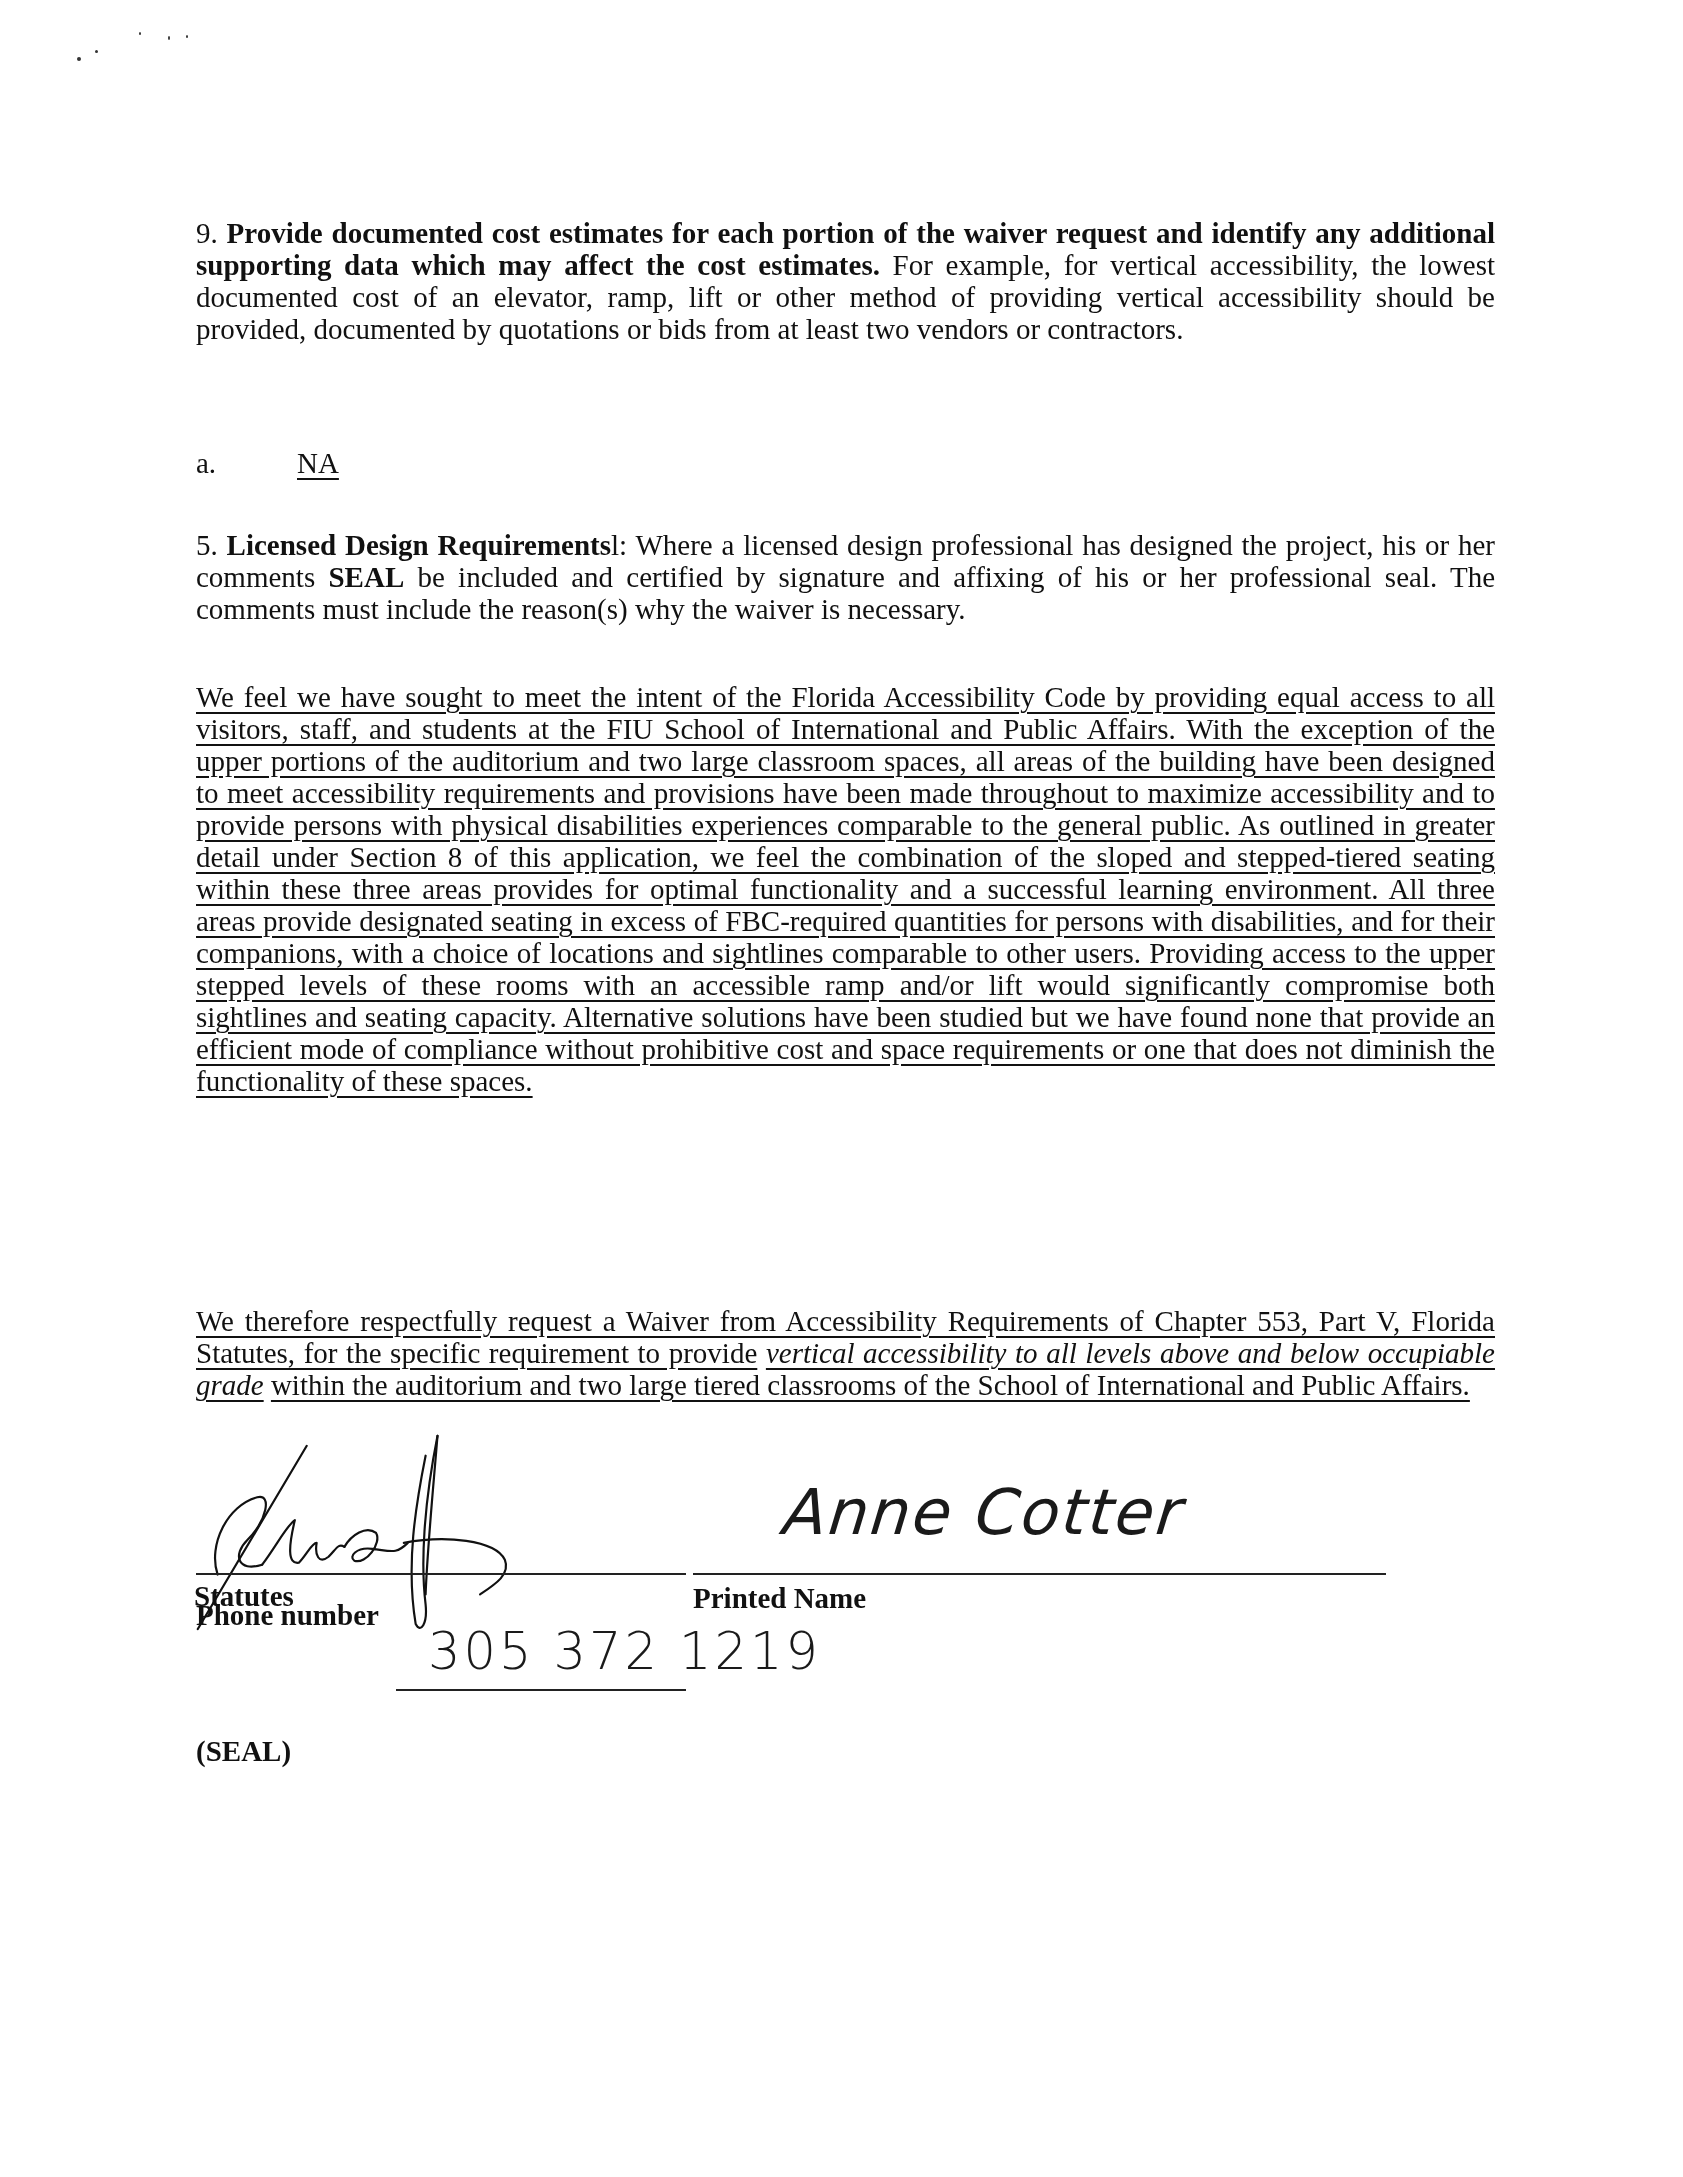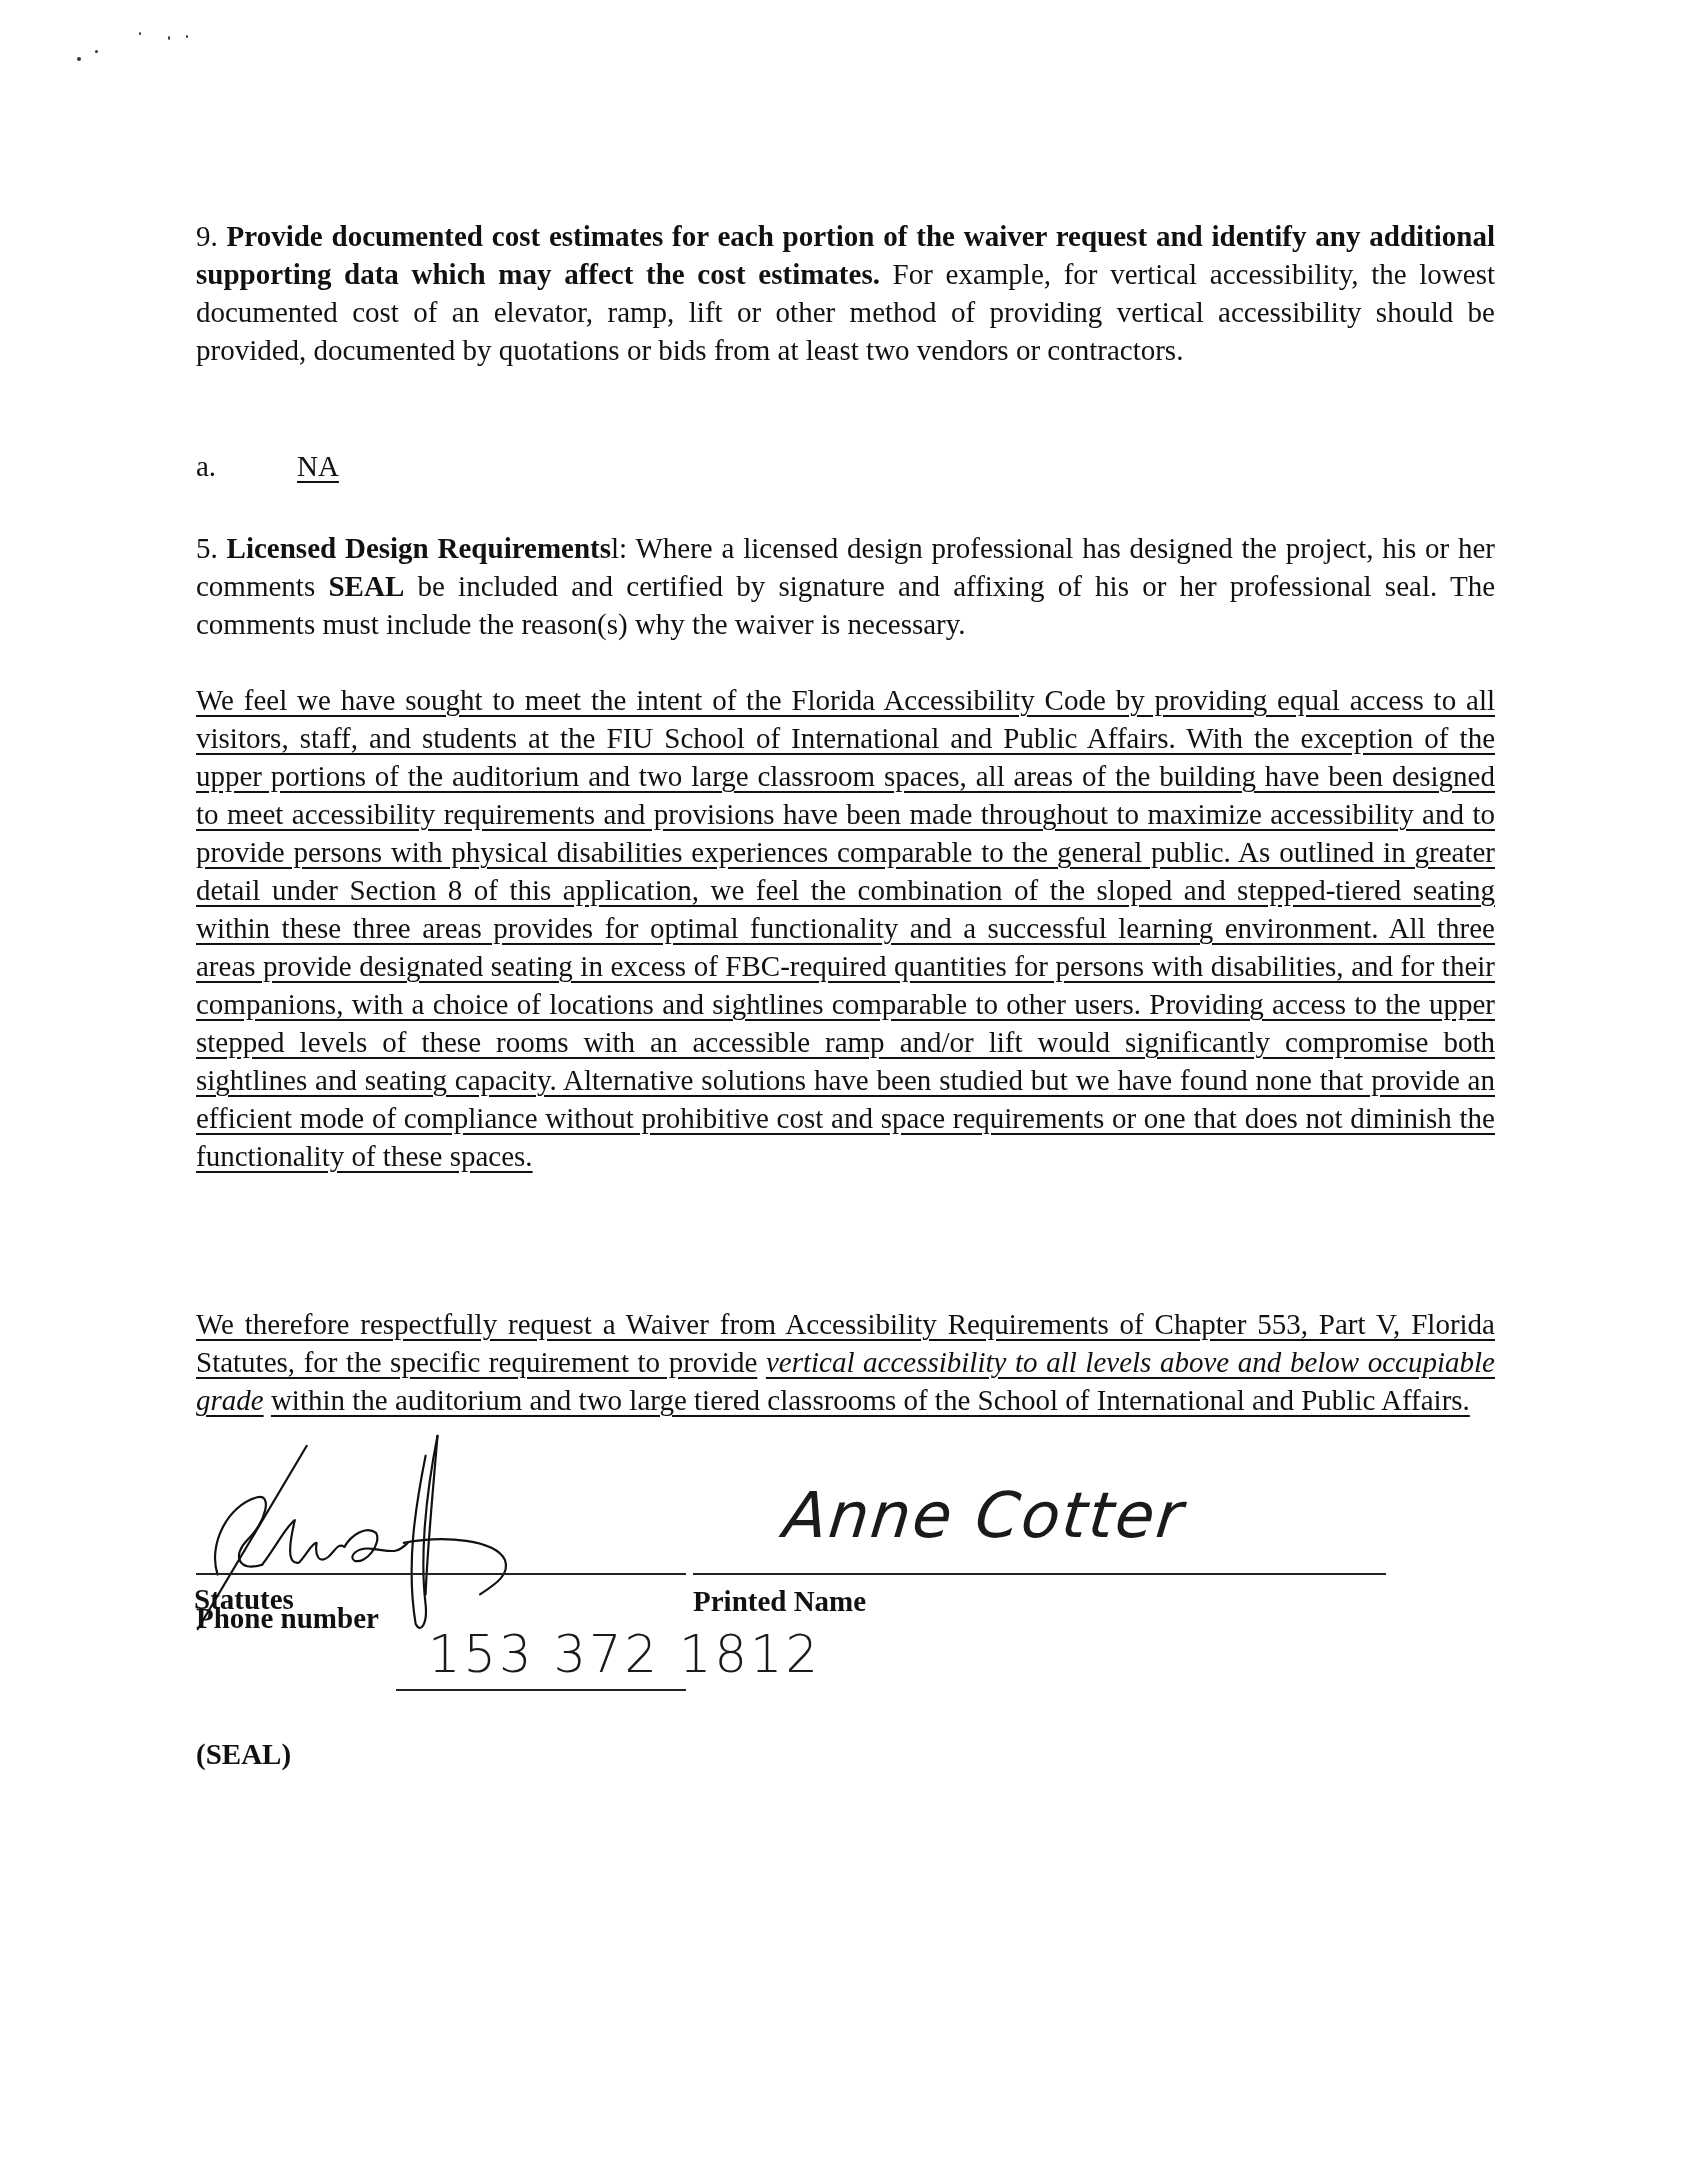--- a/index.html
+++ b/index.html
@@ -1,20 +1,20 @@
 <!DOCTYPE html>
 <html><head>
 <meta charset="utf-8">
 <style>
   html, body { margin: 0; padding: 0; background: #ffffff; }
   body { width: 1683px; height: 2177px; position: relative; overflow: hidden; color: #111; }
   .page {
     position: absolute; left: 0; top: 0; width: 1473px; height: 2177px;
     font-family: "Liberation Serif", "DejaVu Serif", serif;
-    font-size: 29px; line-height: 38px;
+    font-size: 29px; line-height: 32px;
   }
   .block { position: absolute; left: 196px; width: 1299px; }
   .justify { text-align: justify; text-align-last: left; }
   b { font-weight: bold; }
   .u { text-decoration: underline; text-decoration-thickness: 2px; text-underline-offset: 5px; }
   .i { font-style: italic; }
 
   #sec9 { top: 217px; }
   #sec9a { top: 447px; }
   #sec9a .lbl { display: inline-block; width: 101px; }
@@ -94,17 +94,17 @@
   <div id="sig-line-1" class="sig-line"></div>
   <div id="sig-line-2" class="sig-line"></div>
 
   <div id="printed-name-value" class="hand">Anne Cotter</div>
 
   <div id="sig-label" class="label-bold">Statutes</div>
   <div id="printed-label" class="label-bold">Printed Name</div>
 
   <div id="phone-label" class="label-bold">Phone number</div>
   <div id="phone-line" class="sig-line"></div>
-  <div id="phone-value" class="hand">153 372 1812</div>
+  <div id="phone-value" class="hand">305 372 1219</div>
 
   <div id="seal-label" class="label-bold">(SEAL)</div>
 </div>
 
 
 </body></html>

